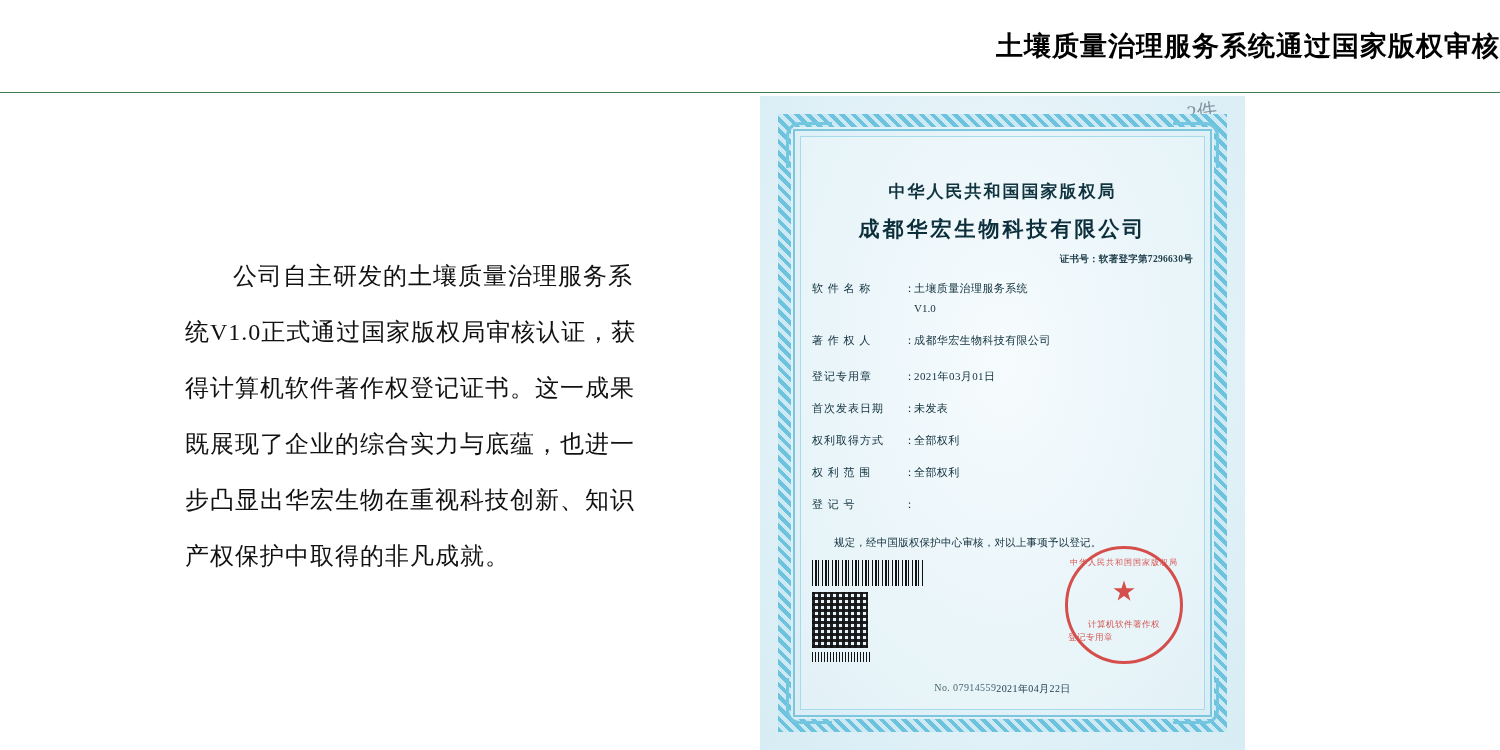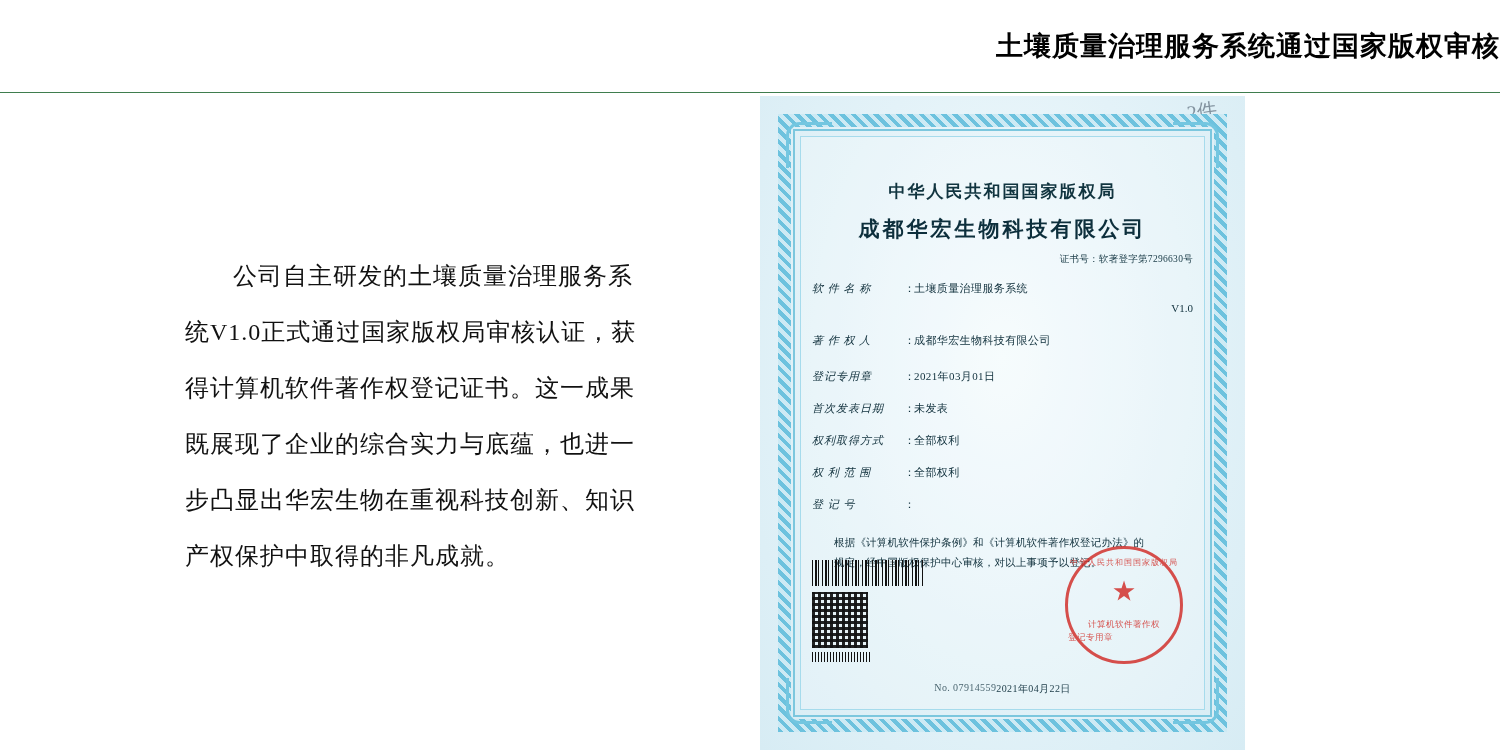--- a/index.html
+++ b/index.html
@@ -168,45 +168,44 @@
     font-weight: bold;
     letter-spacing: 3px;
     color: #0d2f3c;
   }
   .cert-number {
     margin-top: 10px;
     text-align: right;
     font-size: 9.5px;
     color: #20404c;
     letter-spacing: .3px;
+    font-weight: bold;
   }
 
   .field-block { margin-top: 14px; }
   .field-row {
     display: flex;
     align-items: flex-start;
     font-size: 11px;
     line-height: 17px;
     margin-bottom: 3px;
     color: #10303c;
   }
   .field-label {
     width: 92px;
     flex: 0 0 92px;
     letter-spacing: 1px;
-    font-style: italic;
   }
   .field-colon { width: 10px; flex: 0 0 10px; }
   .field-value { flex: 1 1 auto; letter-spacing: .4px; }
   .field-value-sub {
     margin-left: 102px;
     font-size: 11px;
     line-height: 16px;
     color: #10303c;
-    text-align: right;
   }
   .gap-sm { height: 12px; }
   .gap-md { height: 16px; }
 
   .cert-statement {
     margin-top: 20px;
     font-size: 10.5px;
     line-height: 20px;
     text-indent: 22px;
     color: #10303c;
@@ -386,21 +385,20 @@
       <div class="gap-sm"></div>
 
       <div class="field-row">
         <span class="field-label">登 记 号</span>
         <span class="field-colon">：</span>
       </div>
 
     </div>
 
     <div class="cert-statement">
-      <div>根据《计算机软件保护条例》和《计算机软件著作权登记办法》的</div>
       <div style="text-indent:22px">规定，经中国版权保护中心审核，对以上事项予以登记。</div>
     </div>
 
     <div class="codes">
       <div class="barcode"></div>
       <div class="qr"></div>
       <div class="qr-line"></div>
     </div>
 
     <div class="seal">

